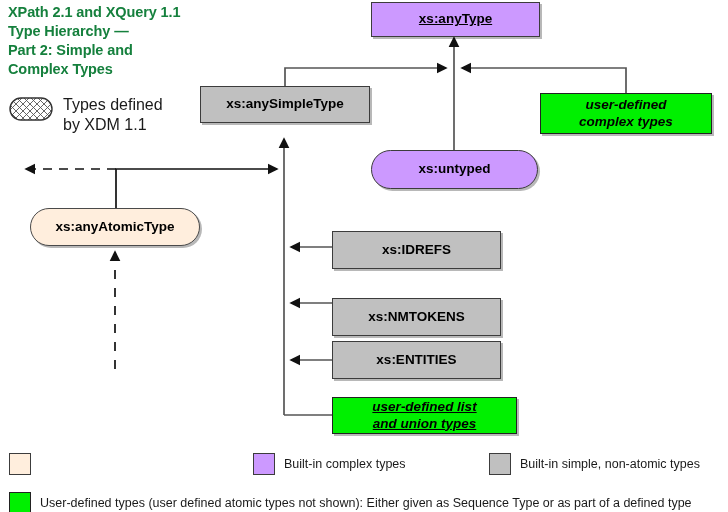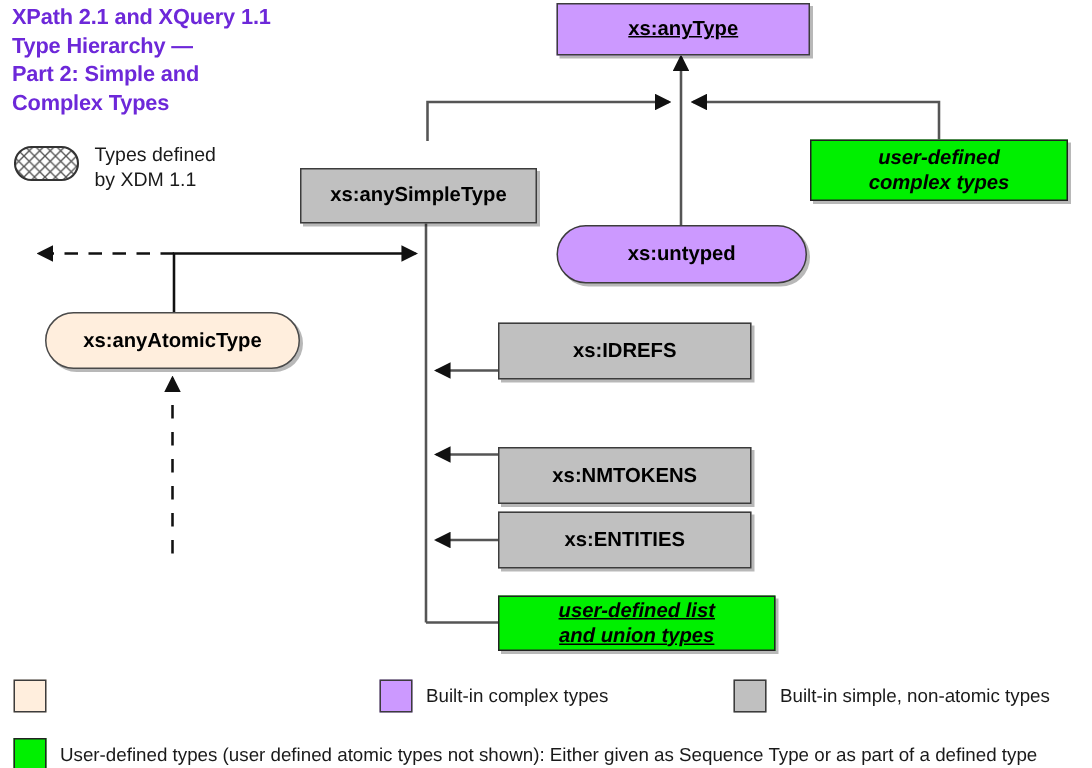--- a/index.html
+++ b/index.html
@@ -29,41 +29,41 @@
 
   
   .title {
     position: absolute;
     left: 8px;
     top: 3px;
     width: 230px;
     font-size: 14.5px;
     font-weight: bold;
     line-height: 1.30;
-    color: #6d28d9;
+    color: #15803d;
     letter-spacing: -0.1px;
   }
 
   
   .xdm-legend {
     position: absolute;
     left: 9px;
     top: 95px;
     display: flex;
     align-items: flex-start;
   }
   .xdm-swatch {
     width: 44px;
     height: 24px;
     flex: none;
     margin-top: 2px;
   }
   .xdm-text {
     margin-left: 10px;
-    font-size: 13px;
+    font-size: 16px;
     line-height: 1.28;
     color: #1a1a1a;
     white-space: pre-line;
   }
 
   
   .node {
     position: absolute;
     box-sizing: border-box;
     border: 1.5px solid #3c3c3c;
@@ -168,38 +168,38 @@
 
     <path d="M332,360 L291,360" stroke="#555" stroke-width="1.7" fill="none" marker-end="url(#ar)"></path>
 
     <path d="M332,415 L284,415" stroke="#555" stroke-width="1.7" fill="none"></path>
   </svg>
 
   <div class="node rect purple shadow" style="left:371px; top:2px; width:169px; height:35px;text-decoration:underline;">
     <span>xs:anyType</span>
   </div>
 
-  <div class="node rect gray shadow" style="left:200px; top:112px; width:158px; height:37px;">
+  <div class="node rect gray shadow" style="left:200px; top:86px; width:170px; height:37px;">
     <span>xs:anySimpleType</span>
   </div>
 
   <div class="node stadium purple shadow" style="left:371px; top:150px; width:167px; height:39px;">
     <span>xs:untyped</span>
   </div>
 
   <div class="node rect green italic shadow" style="left:540px; top:93px; width:172px; height:41px; white-space:pre-line;">
     <span>user-defined
 complex types</span>
   </div>
 
   <div class="node stadium cream shadow" style="left:30px; top:208px; width:170px; height:38px;">
     <span>xs:anyAtomicType</span>
   </div>
 
-  <div class="node rect gray shadow" style="left:332px; top:215px; width:169px; height:38px;text-align:center;">
+  <div class="node rect gray shadow" style="left:332px; top:231px; width:169px; height:38px;text-align:center;">
     <span>xs:IDREFS</span>
   </div>
 
   <div class="node rect gray shadow" style="left:332px; top:298px; width:169px; height:38px;">
     <span>xs:NMTOKENS</span>
   </div>
 
   <div class="node rect gray shadow" style="left:332px; top:341px; width:169px; height:38px;">
     <span>xs:ENTITIES</span>
   </div>

